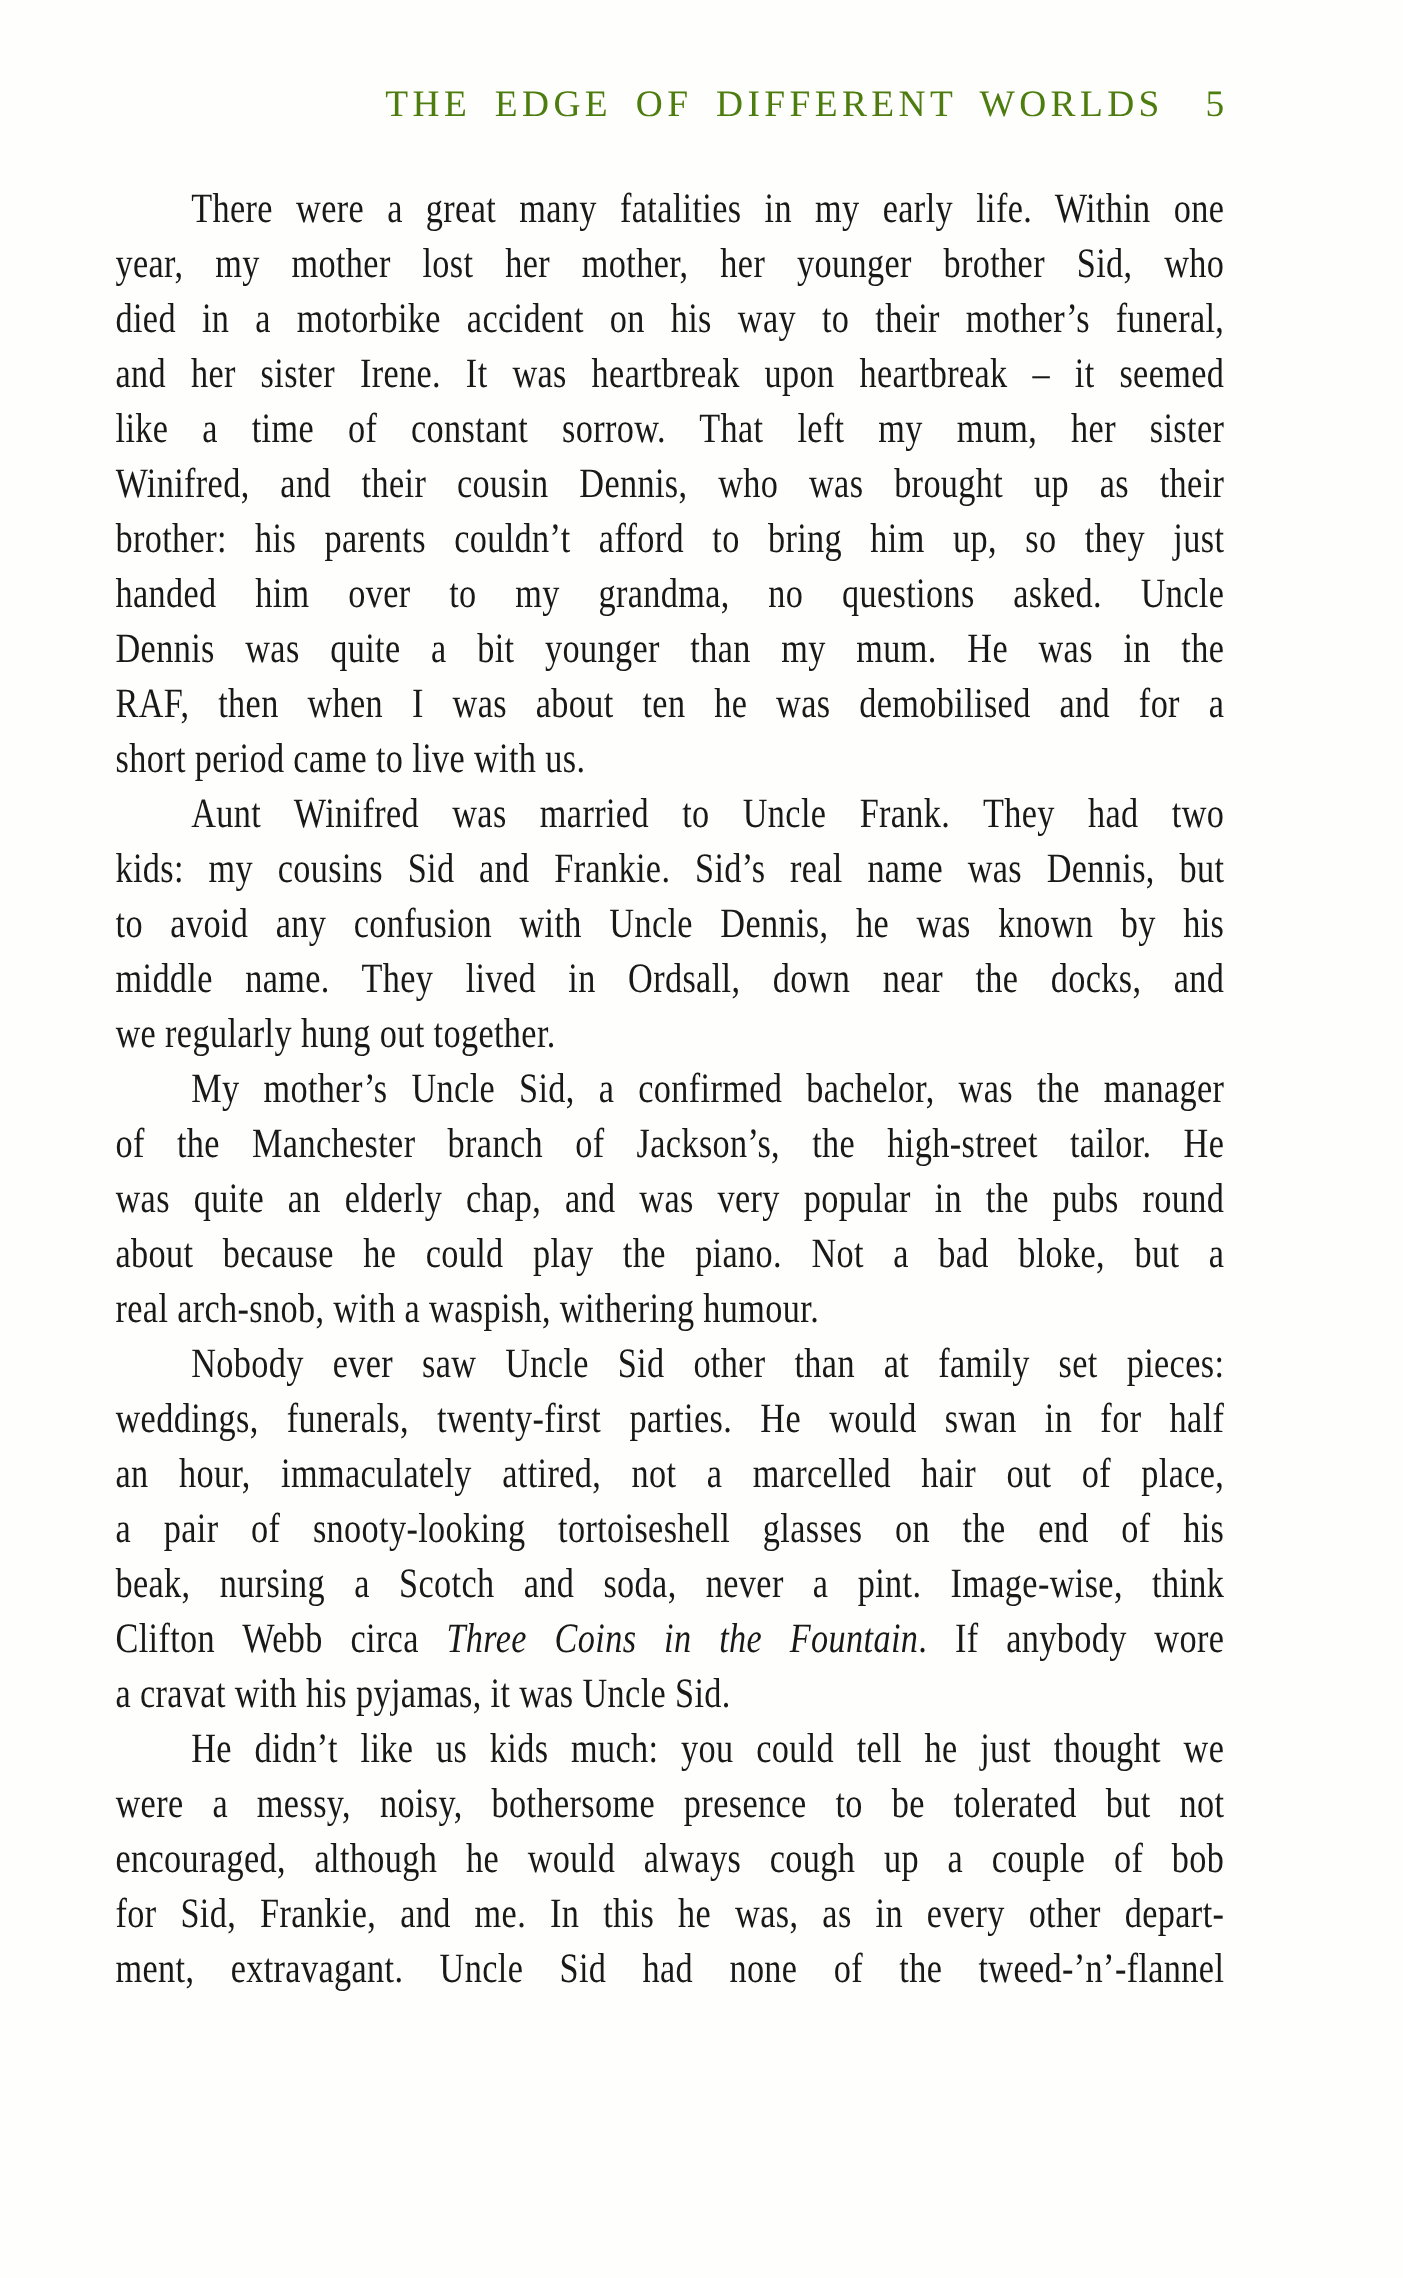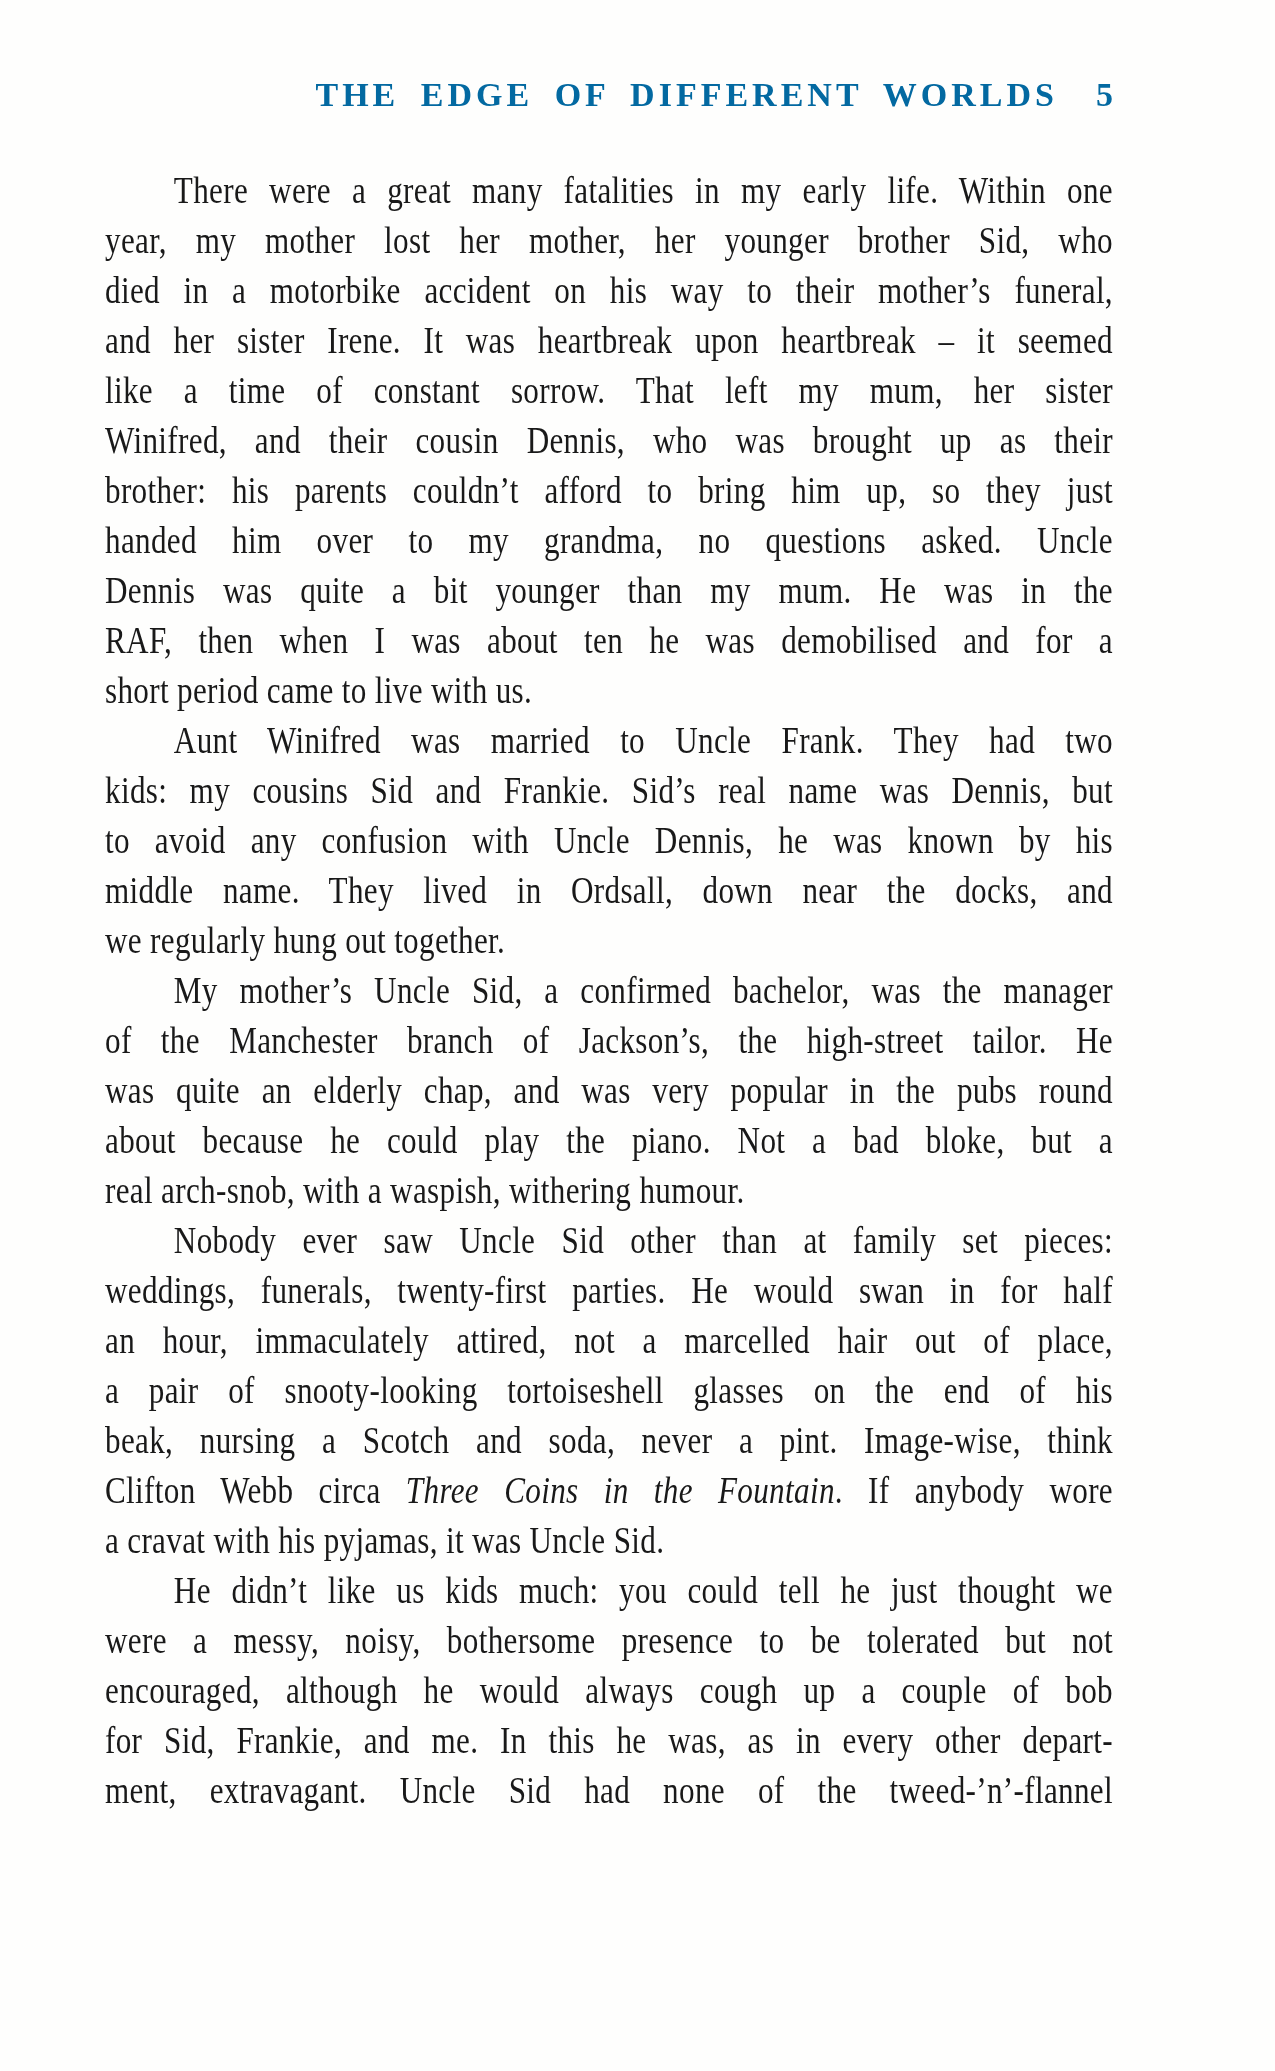--- a/index.html
+++ b/index.html
@@ -11,25 +11,25 @@
     font-family: "Liberation Serif", serif;
     color: #1a1a1a;
     overflow: hidden;
     margin: 0 auto;
   }
   .running-head {
     position: absolute;
     top: 76px;
     right: 162px;
     font-size: 34px;
-    font-weight: 700;
+    font-weight: 400;
     letter-spacing: 4px;
     word-spacing: 9px;
     white-space: nowrap;
-    color: #0369a1;
+    color: #4d7c0f;
   }
   .rh-folio {
     margin-left: 38px;
     letter-spacing: 0;
   }
   .textblock {
     position: absolute;
     left: 105px;
     top: 165px;
     width: 1230px;

